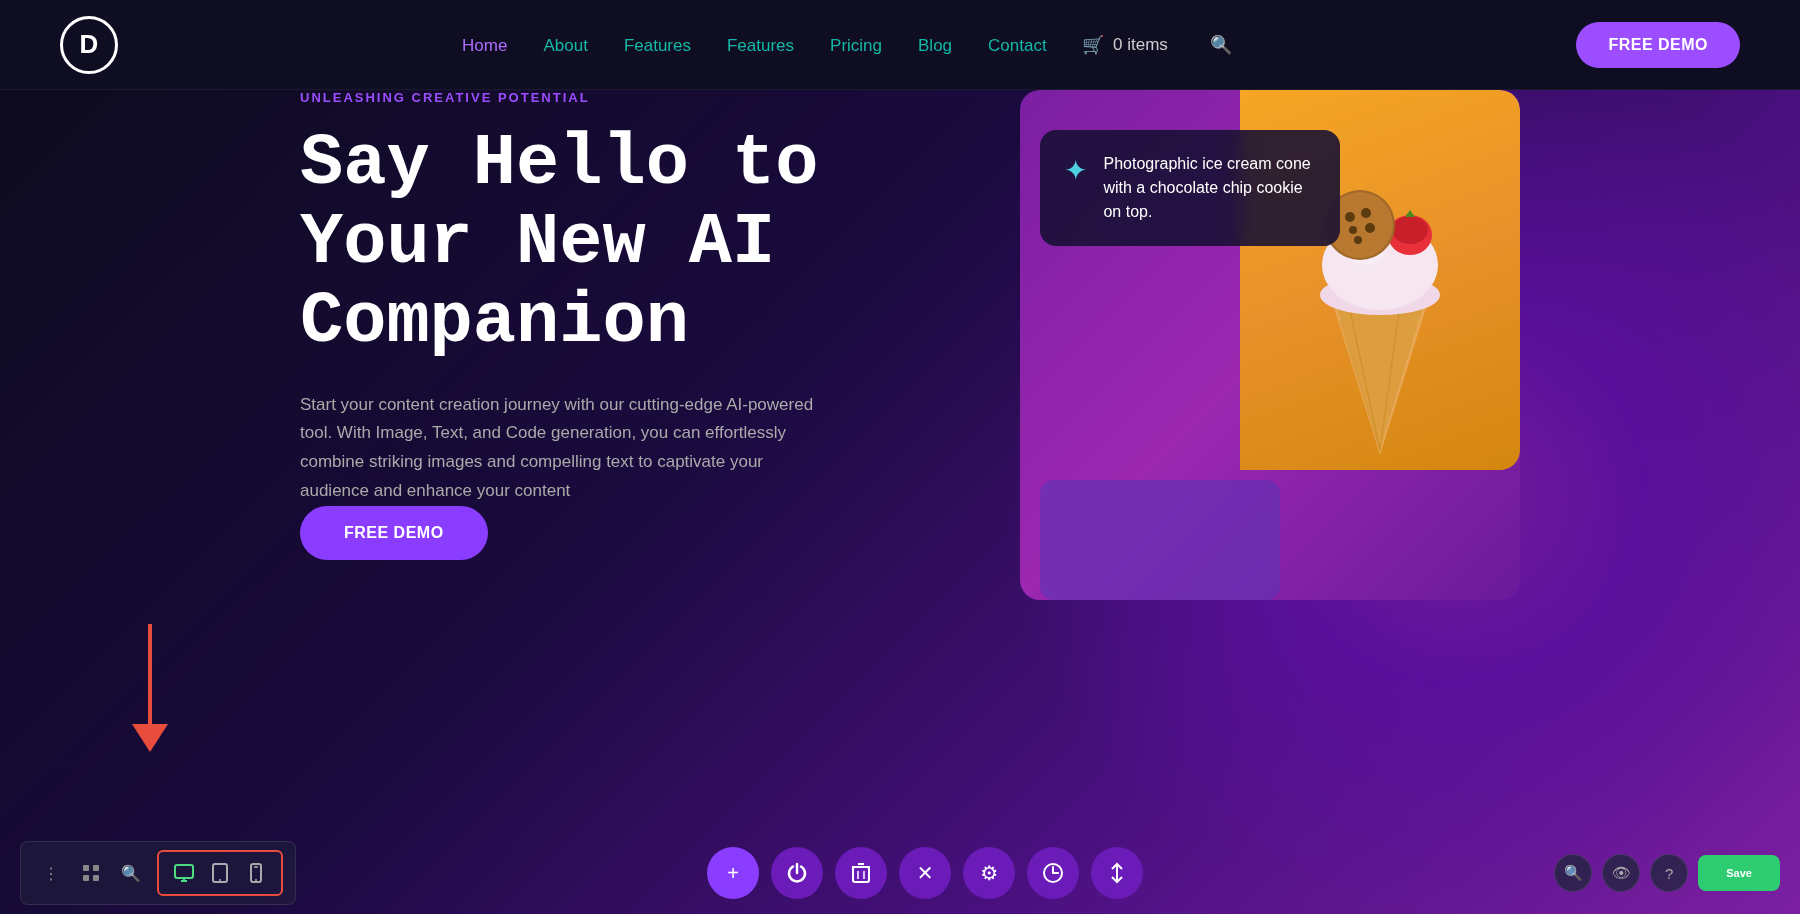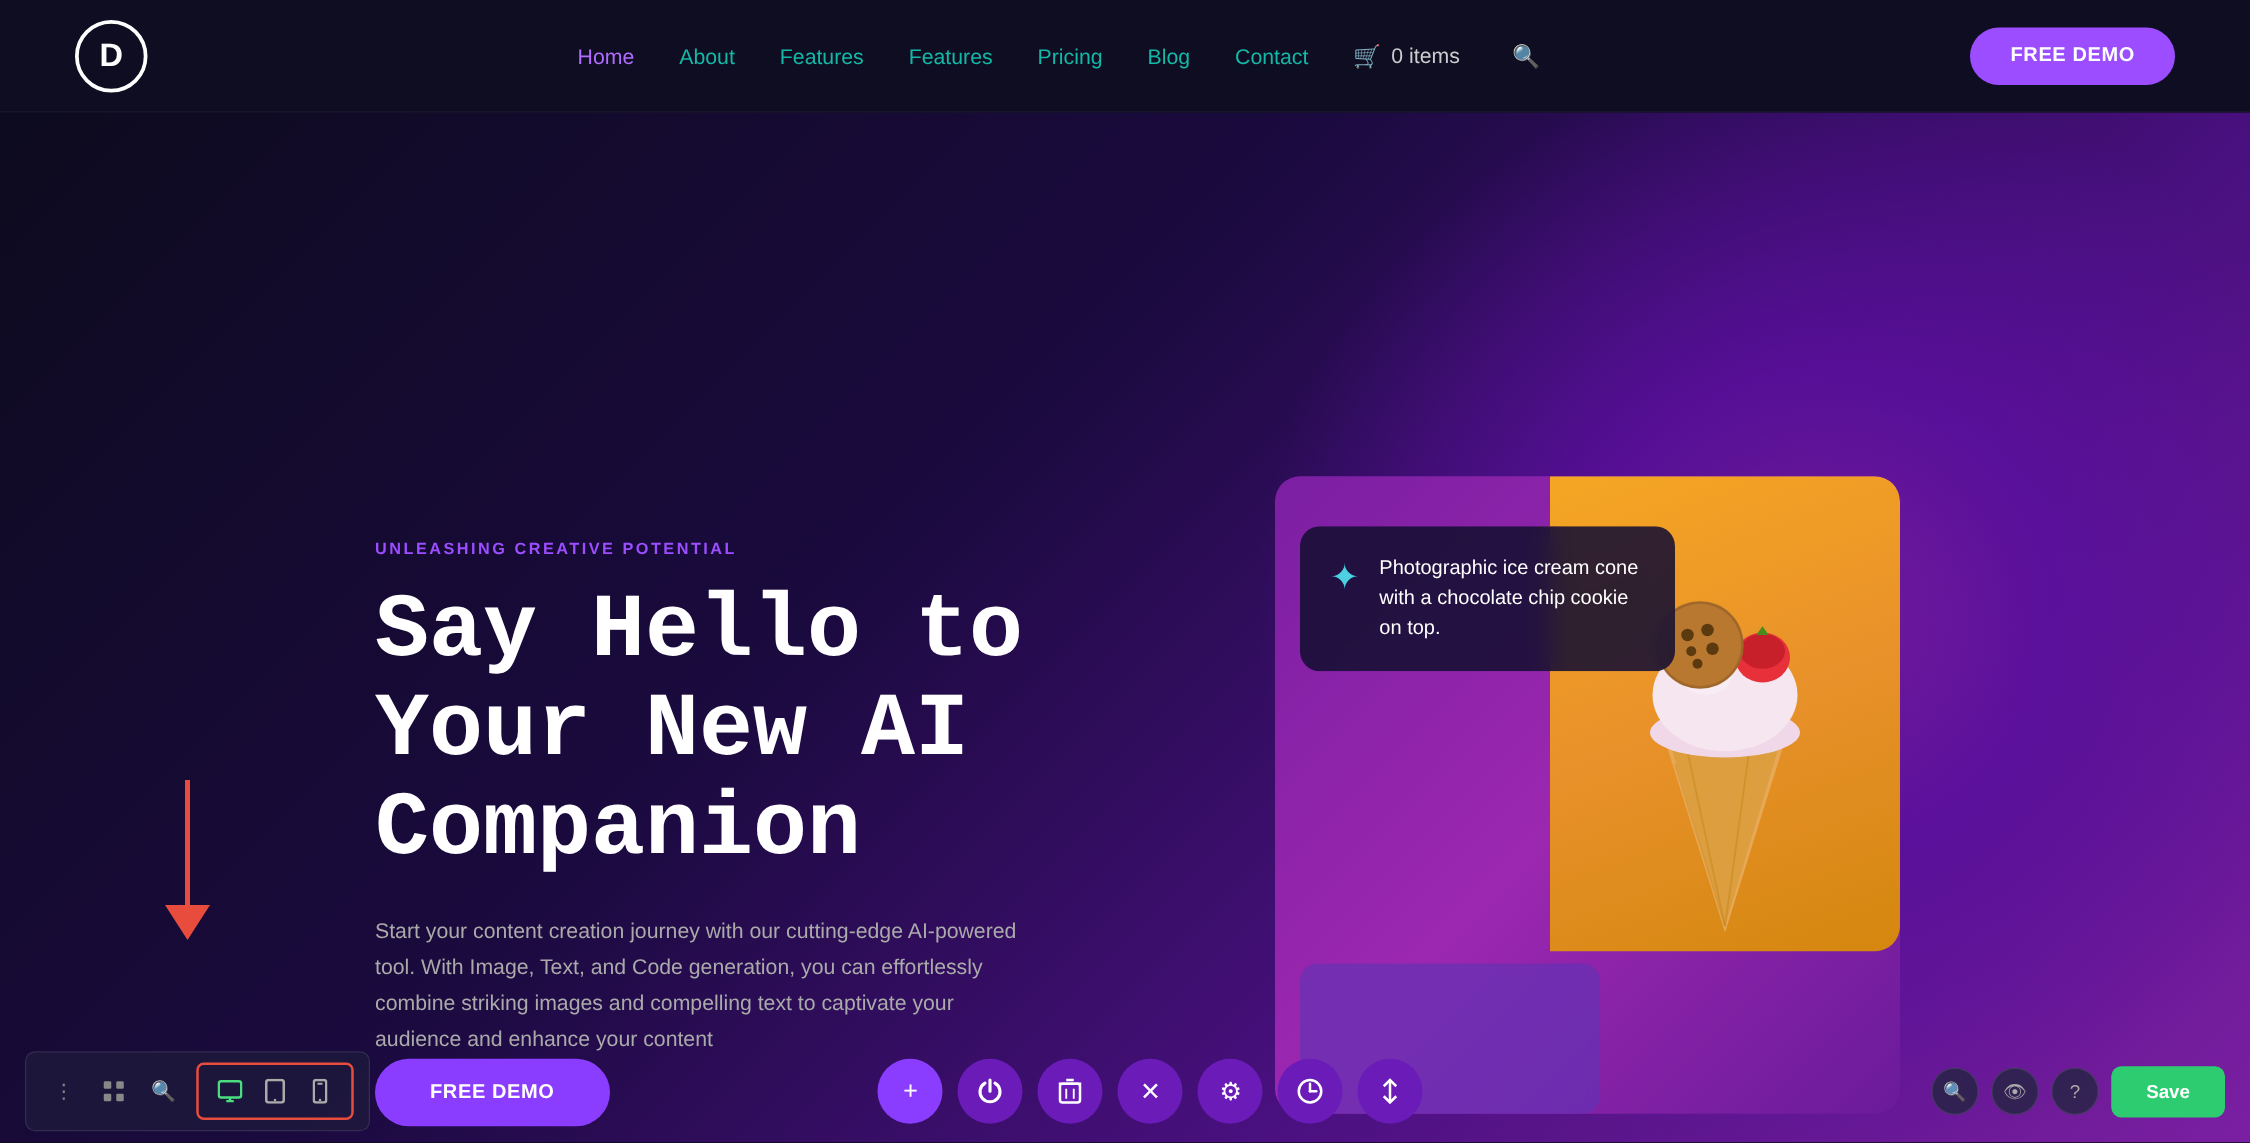--- a/index.html
+++ b/index.html
@@ -66,21 +66,21 @@
       cursor: pointer;
       letter-spacing: 0.5px;
     }
 
     
     .hero {
       width: 100%;
       height: calc(914px - 90px);
       background: linear-gradient(135deg, #0d0b1e 0%, #1a0a3e 40%, #4a1080 70%, #7b1fa2 100%);
       display: flex;
-      align-items: flex-end;
+      align-items: flex-start;
       position: relative;
       overflow: hidden;
       padding: 0 200px 13px 300px;
     }
 
     
     .hero::before {
       content: '';
       position: absolute;
       right: -100px;
@@ -339,21 +339,21 @@
       color: #aaa;
       font-size: 15px;
       cursor: pointer;
     }
     .save-btn {
       background: #2ecc71;
       color: white;
       border: none;
       padding: 12px 28px;
       border-radius: 8px;
-      font-size: 15px;
+      font-size: 11px;
       font-weight: 600;
       cursor: pointer;
     }
   </style>
 </head>
 <body>
 
 <div class="header">
   <div class="header-logo">
     <span>D</span>

